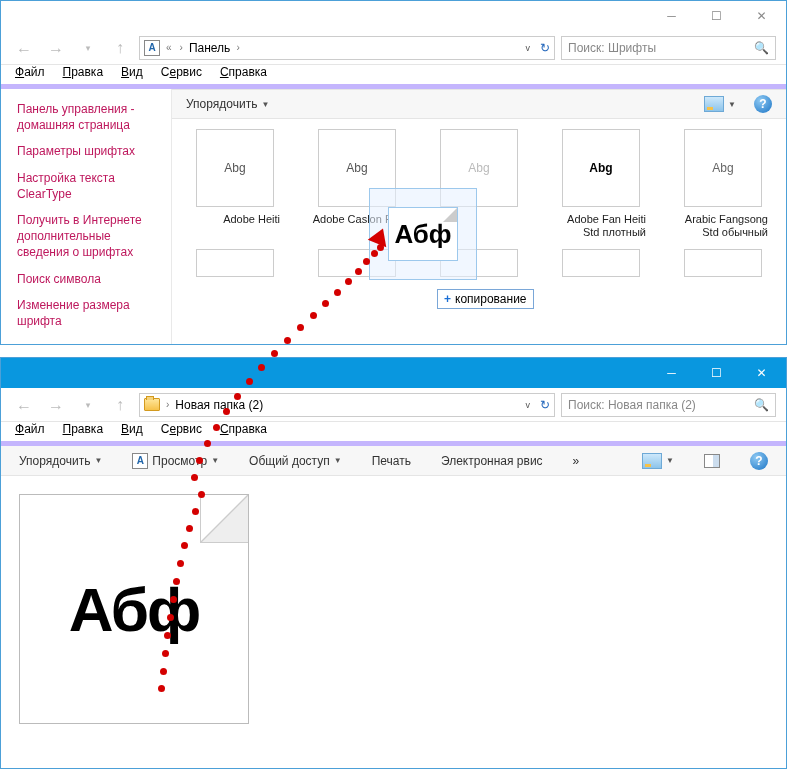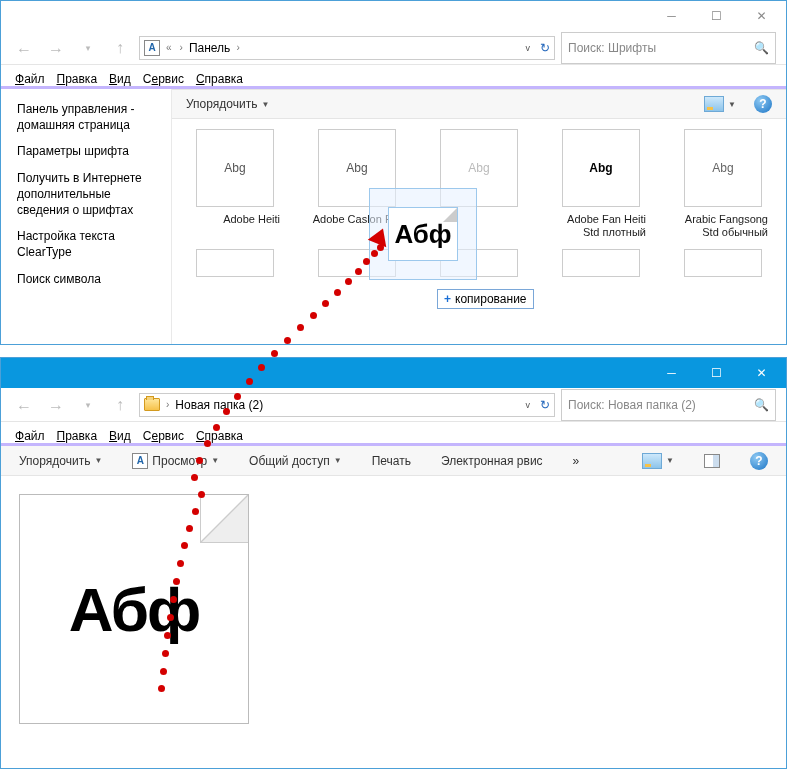--- a/index.html
+++ b/index.html
@@ -11,27 +11,27 @@
 .titlebar2{background:#0997df}
 .winbtn{width:45px;height:28px;display:flex;align-items:center;justify-content:center;color:#888}
 .titlebar2 .winbtn{color:#fff}
 .addrbar{height:34px;display:flex;align-items:center;gap:6px;padding:0 10px;border-bottom:1px solid #e5e5e5}
 .navbtn{width:26px;height:26px;display:flex;align-items:center;justify-content:center;color:#bbb;font-size:16px}
 .crumb-field{flex:1;height:24px;border:1px solid #ccc;display:flex;align-items:center;padding:0 4px;gap:4px;background:#fff}
 .crumb-field .ico{width:16px;height:16px;display:inline-flex;align-items:center;justify-content:center}
 .crumb-sep{color:#777;font-size:10px;padding:0 2px}
 .crumb-text{color:#000;white-space:nowrap}
 .crumb-dd{margin-left:auto;color:#555;font-size:9px;padding:0 6px}
-.search-field{width:215px;height:32px;border:1px solid #ccc;display:flex;align-items:center;padding:0 6px;color:#888;gap:6px}
-.menubar{height:24px;display:flex;align-items:flex-end;gap:12px;padding:0 14px;border-bottom:3px solid #c4b5fd}
+.search-field{width:215px;height:24px;border:1px solid #ccc;display:flex;align-items:center;padding:0 6px;color:#888;gap:6px}
+.menubar{height:24px;display:flex;align-items:flex-start;gap:18px;padding:0 14px;border-bottom:5px solid #c4b5fd}
 .menubar span{color:#000}
 .menubar span u{text-decoration:underline}
 .body1{display:flex;height:calc(100% - 88px)}
 .sidebar{width:198px;padding:12px 6px 12px 16px}
-.sidebar a{display:block;color:#000000;text-decoration:none;margin-bottom:10px;line-height:1.35}
+.sidebar a{display:block;color:#be185d;text-decoration:none;margin-bottom:10px;line-height:1.35}
 .main{flex:1;display:flex;flex-direction:column;border-left:1px solid #e9e9e9}
 .heading{color:#0a6e3a;font-size:15px;text-align:center;padding:14px 10px 18px}
 .toolbar{height:30px;background:#f7f7f7;border-top:1px solid #e5e5e5;border-bottom:1px solid #e5e5e5;display:flex;align-items:center;padding:0 10px;gap:10px}
 .toolbtn{display:flex;align-items:center;gap:4px;color:#333;padding:2px 4px}
 .toolbtn .dd{font-size:8px;color:#555}
 .spacer{flex:1}
 .icogrid{display:flex;gap:32px;padding:10px 18px;flex-wrap:wrap}
 .fitem{width:90px;text-align:right}
 .fthumb{width:78px;height:78px;margin:0 auto 6px;position:relative;background:#fff;border:1px solid #ccc;display:flex;align-items:center;justify-content:center;font-size:20px;color:#555;font-family:serif}
 .fthumb::before{content:"";position:absolute;right:-4px;top:-4px;width:78px;height:78px;border:1px solid #ddd;background:#fff;z-index:-1}
@@ -97,24 +97,25 @@
   <div class="menubar">
     <span><u>Ф</u>айл</span>
     <span><u>П</u>равка</span>
     <span><u>В</u>ид</span>
     <span>С<u>е</u>рвис</span>
     <span><u>С</u>правка</span>
   </div>
   <div class="body1">
     <div class="sidebar">
       <a>Панель управления - домашняя страница</a>
-      <a>Параметры шрифта</a>
+      <a>Параметры шрифтах</a>
+      <a>Настройка текста ClearType</a>
       <a>Получить в Интернете дополнительные сведения о шрифтах</a>
-      <a>Настройка текста ClearType</a>
       <a>Поиск символа</a>
+      <a>Изменение размера шрифта</a>
     </div>
     <div class="main">
       <div class="toolbar">
         <div class="toolbtn">
           <span>Упорядочить</span>
           <span class="dd">▼</span>
         </div>
         <div class="spacer"></div>
         <div class="toolbtn">
             <span class="viewico"></span>

